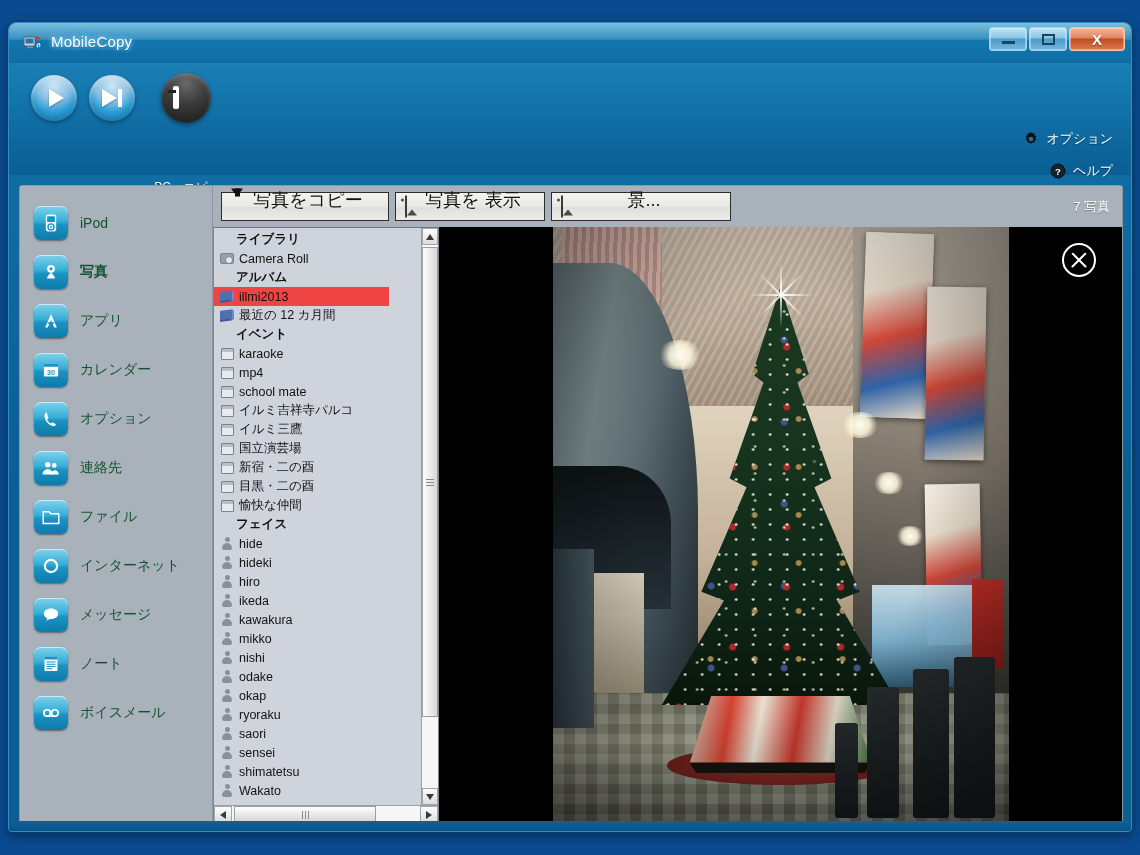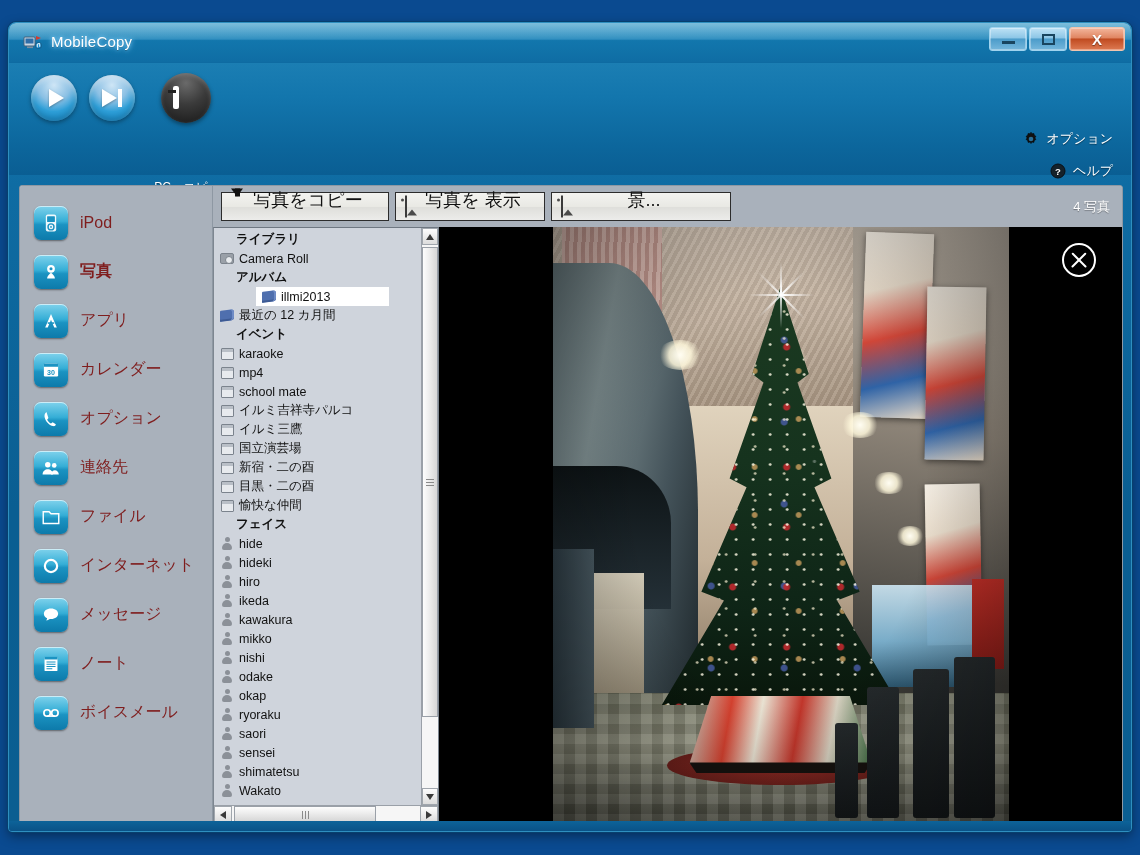--- a/index.html
+++ b/index.html
@@ -142,21 +142,21 @@
     height: 49px; padding-left: 14px; gap: 12px;
     cursor: pointer;
   }
   .side-ico {
     width: 34px; height: 34px; min-width: 34px; border-radius: 7px;
     background: linear-gradient(180deg,#7fd2ec 0%, #35aed6 45%, #1b93c2 55%, #0d7aaa 100%);
     box-shadow: 0 1px 2px rgba(0,0,0,.45), inset 0 1px 0 rgba(255,255,255,.6);
     display:flex; align-items:center; justify-content:center;
     color:#ffffff;
   }
-  .side-label { font-size: 16px; color: #7f1d1d; }
+  .side-label { font-size: 14px; color: #14532d; }
   .side-item.active .side-label { font-weight: bold; }
 
   
   #mainpanel { flex: 1; display: flex; flex-direction: column; }
   #mainbar {
     height: 41px; min-height: 41px;
     background: #a9b1bb;
     display: flex; align-items: center; gap: 6px;
     padding: 0 6px 0 8px;
     position: relative;
@@ -204,21 +204,21 @@
     background: #cfd4dc;
     padding-top: 2px;
   }
   .trow {
     height: 19px; display: flex; align-items: center;
     padding-left: 6px; gap: 5px;
     font-size: 12.5px; color: #111;
     white-space: nowrap; cursor: pointer;
   }
   .trow.group { font-weight: bold; padding-left: 22px; }
-  .trow.sel { background: #ffffff; margin-left: 42px; }
+  .trow.sel { background: #ef4444; }
   .ticon { width: 14px; min-width:14px; height: 14px; display:flex; align-items:center; justify-content:center; }
 
   .cam { width:14px;height:11px;background:#9aa0a8;border-radius:2px;position:relative;border:1px solid #7c838c;}
   .cam::before{content:"";position:absolute;left:4px;top:2px;width:6px;height:6px;border-radius:50%;background:#e9ecef;border:1px solid #7c838c;}
   .book { width:14px;height:11px;background:#4f6fae;border-radius:1px 3px 3px 1px;position:relative;box-shadow:inset -2px 0 0 #6f8cc6, inset 0 -2px 0 #3d5a93;transform: skewY(-8deg);}
   .cal { width:13px;height:12px;background:#e7eaee;border:1.4px solid #7b838d;border-radius:1px;position:relative;}
   .cal::before{content:"";position:absolute;left:0;right:0;top:0;height:3px;background:#b9bfc7;}
   .person { width:13px;height:13px;position:relative;}
   .person::before{content:"";position:absolute;left:4px;top:0;width:5px;height:5px;border-radius:50%;background:#8b9098;}
   .person::after{content:"";position:absolute;left:1.5px;top:6px;width:10px;height:7px;border-radius:5px 5px 2px 2px;background:#8b9098;}
@@ -620,21 +620,21 @@
             <span class="tbtn-label">写真をコピー</span>
           </div>
           <div class="tbtn" id="btn-show-photos">
             <span class="ic"><span class="picicon"></span></span>
             <span class="tbtn-label">写真を 表示</span>
           </div>
           <div class="tbtn" id="btn-desktop-bg">
             <span class="ic"><span class="picicon"></span></span>
             <span class="tbtn-label">デスクトップ背景...</span>
           </div>
-          <div id="photo-count">4 写真</div>
+          <div id="photo-count">7 写真</div>
         </div>
 
         <div id="panelbody">
 
           <div id="treewrap">
             <div id="treeinner">
               <div id="tree">
                   <div class="trow group">ライブラリ</div>
                   <div class="trow">
                     <span class="ticon">

